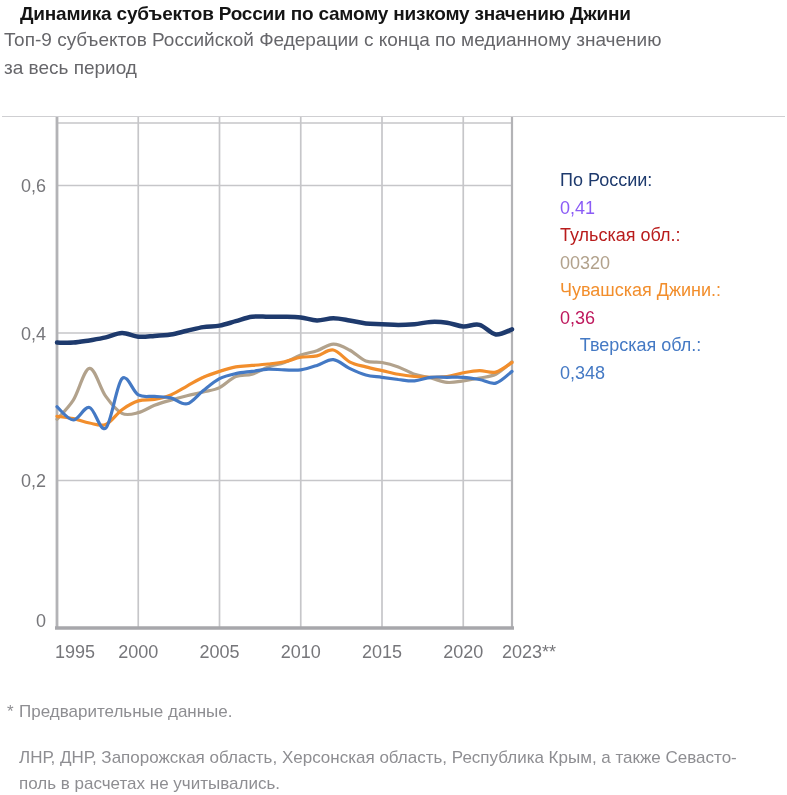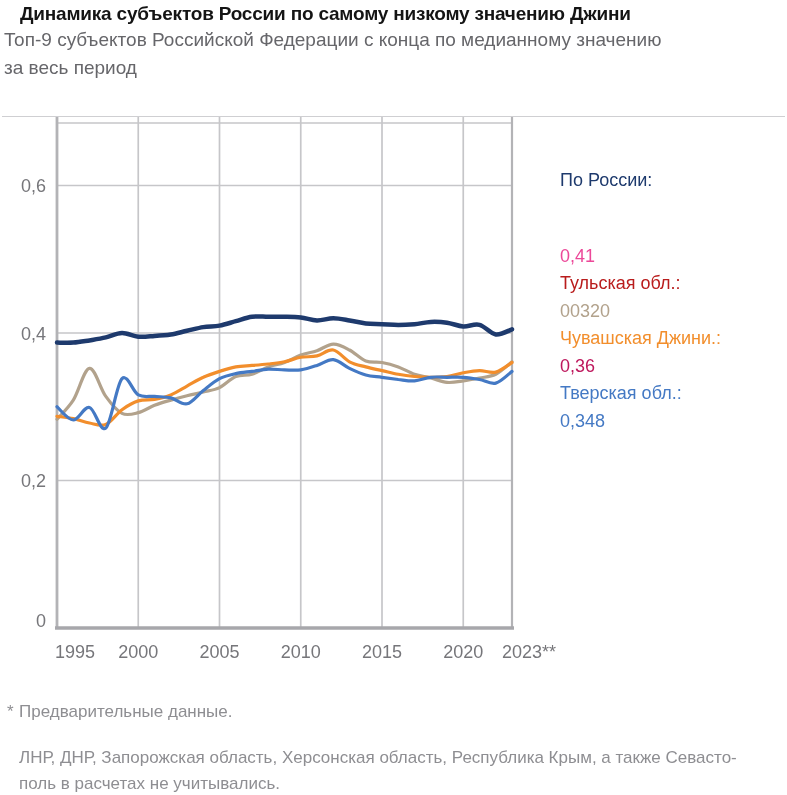--- a/index.html
+++ b/index.html
@@ -69,32 +69,32 @@
     <text x="219.5" y="658" text-anchor="middle" fill="#76767a" font-size="18">2005</text>
     <text x="300.75" y="658" text-anchor="middle" fill="#76767a" font-size="18">2010</text>
     <text x="382" y="658" text-anchor="middle" fill="#76767a" font-size="18">2015</text>
     <text x="463.25" y="658" text-anchor="middle" fill="#76767a" font-size="18">2020</text>
     <text x="529" y="658" text-anchor="middle" fill="#76767a" font-size="18">2023**</text>
   </svg>
 
 <div class="legend">
   <div class="entry">
     <div style="color: rgb(30, 58, 109);">По России:</div>
-    <div style="color: #ec4899; margin-top: 48px;">0,41</div>
+    <div style="color: #8b5cf6;">0,41</div>
   </div>
   <div class="entry">
     <div style="color: #b91c1c;">Тульская обл.:</div>
     <div style="color: rgb(178, 162, 140);">00320</div>
   </div>
   <div class="entry">
     <div style="color: rgb(242, 142, 44);">Чувашская Джини.:</div>
     <div style="color: #be185d;">0,36</div>
   </div>
   <div class="entry">
-    <div style="color: rgb(68, 121, 196);">Тверская обл.:</div>
+    <div style="color: rgb(68, 121, 196); text-align: center;">Тверская обл.:</div>
     <div style="color: rgb(68, 121, 196);">0,348</div>
   </div>
 </div>
 
 <div class="footnote1">
   <span class="star">*</span>
   <span>Предварительные данные.</span>
 </div>
 <div class="footnote2">ЛНР, ДНР, Запорожская область, Херсонская область, Республика Крым, а также Севасто-
 поль в расчетах не учитывались.</div>

